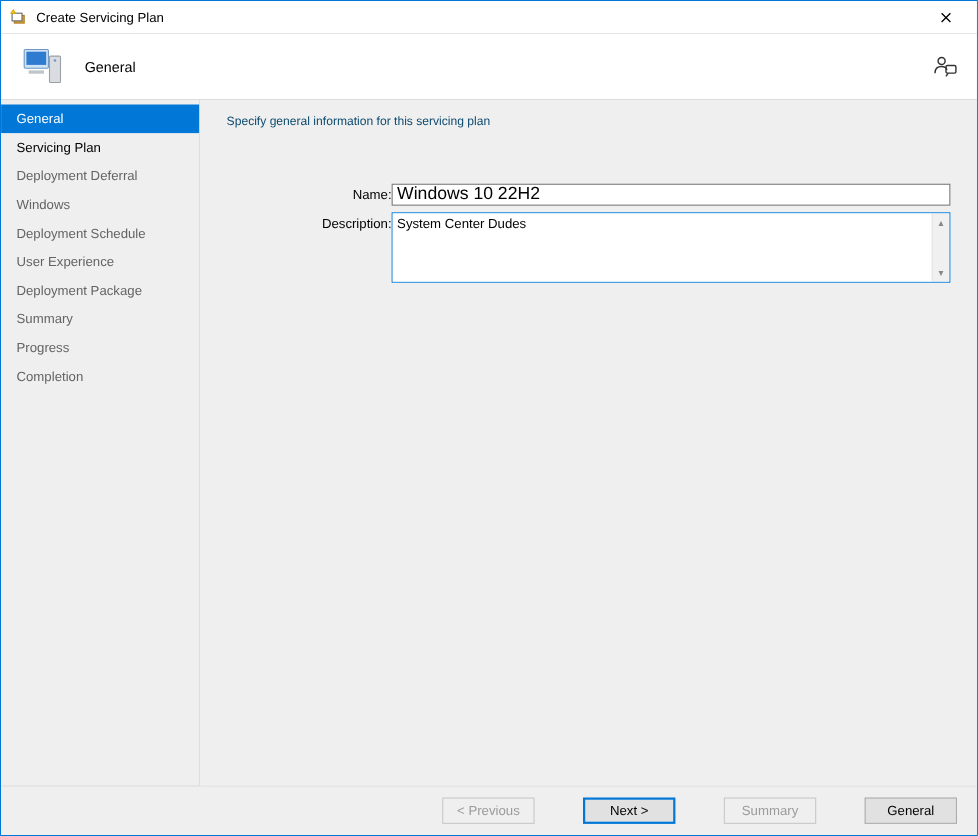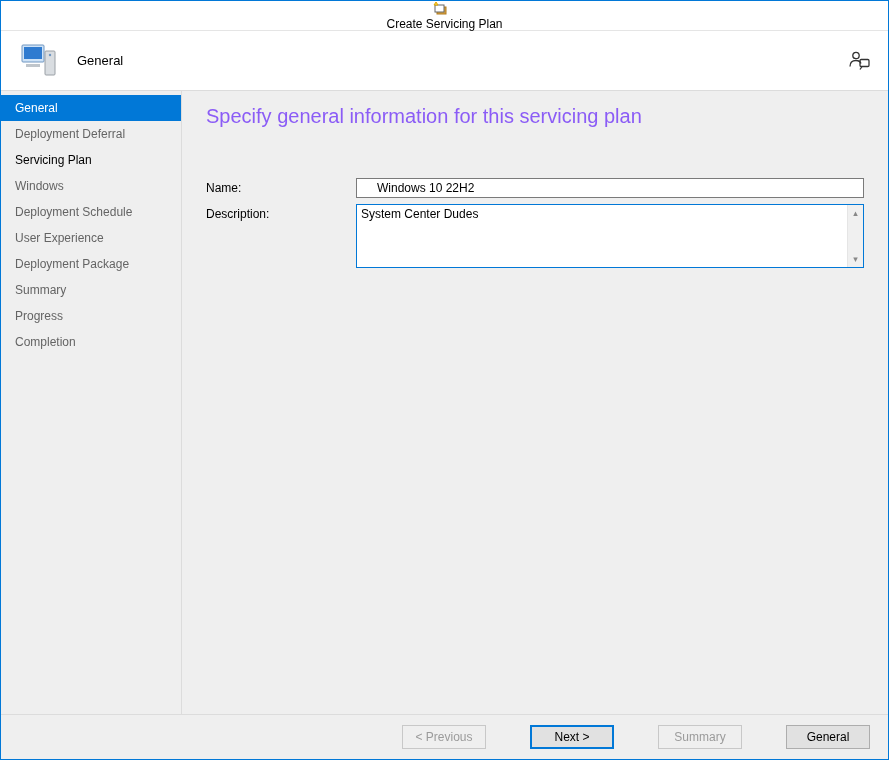--- a/index.html
+++ b/index.html
@@ -19,21 +19,20 @@
       flex-direction: column;
       background: #fff;
     }
     .titlebar {
       height: 30px;
       display: flex;
       align-items: center;
       padding: 0 8px;
       background: #fff;
       border-bottom: 1px solid #e5e5e5;
-      flex-direction: column;
     }
     .titlebar-icon {
       width: 16px; height: 16px;
       margin-right: 8px;
       display:flex; align-items:center; justify-content:center;
     }
     .titlebar-title { flex:1; font-size: 12px; color:#000; }
     .titlebar-close {
       width: 40px; height: 100%;
       display:flex; align-items:center; justify-content:center;
@@ -80,42 +79,43 @@
     }
     .sidebar-item.bold { color:#000; font-weight: 400; }
     .main {
       flex:1;
       background: #efefef;
       padding: 14px 24px 0 24px;
       position: relative;
       display:flex; flex-direction:column;
     }
     .main-heading {
-      font-size: 20px;
-      color: #8b5cf6;
+      font-size: 11px;
+      color: #0c4a6e;
       margin-bottom: 50px;
       font-weight: 400;
     }
     .form-row {
       display:flex;
       align-items: flex-start;
       margin-bottom: 6px;
     }
     .form-label {
       width: 150px;
       font-size: 12px;
       color:#000;
       padding-top: 3px;
+      text-align: right;
     }
     .form-input {
       flex:1;
       border: 1px solid #7a7a7a;
       background:#fff;
-      font-size: 12px;
-      padding: 2px 20px;
+      font-size: 16px;
+      padding: 2px 4px;
       font-family: inherit;
       outline: none;
       height: 20px;
     }
     .form-textarea-wrap {
       flex:1;
       border: 1px solid #0178d7;
       background:#fff;
       display:flex;
       height: 64px;
@@ -212,22 +212,22 @@
         <rect x="12" y="11" width="9" height="7" rx="1.2" fill="none" stroke="#333" stroke-width="1.3"></rect>
         <path d="M14 18 L12 21" fill="none" stroke="#333" stroke-width="1.3"></path>
       </svg>
     </span>
   </div>
 
   <div class="content">
 
     <div class="sidebar">
       <div class="sidebar-item selected">General</div>
+      <div class="sidebar-item bold">Servicing Plan</div>
       <div class="sidebar-item">Deployment Deferral</div>
-      <div class="sidebar-item bold">Servicing Plan</div>
       <div class="sidebar-item">Windows</div>
       <div class="sidebar-item">Deployment Schedule</div>
       <div class="sidebar-item">User Experience</div>
       <div class="sidebar-item">Deployment Package</div>
       <div class="sidebar-item">Summary</div>
       <div class="sidebar-item">Progress</div>
       <div class="sidebar-item">Completion</div>
     </div>
 
     <div class="main">

